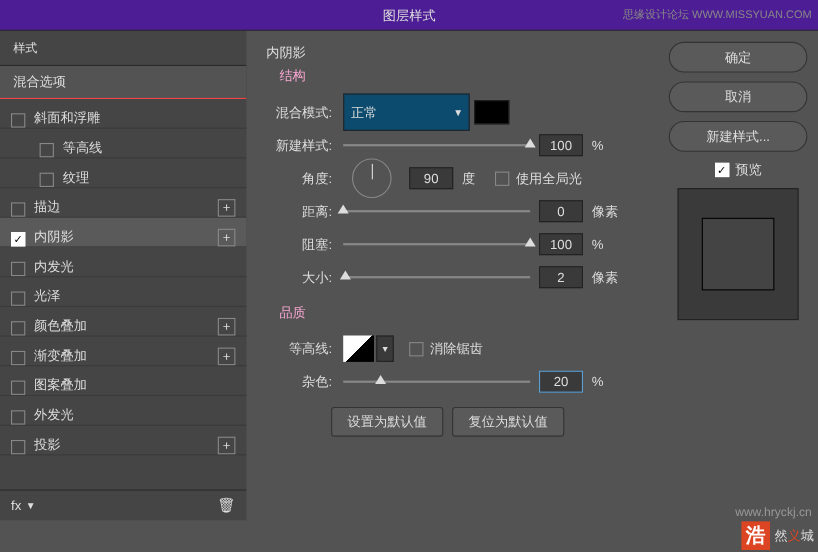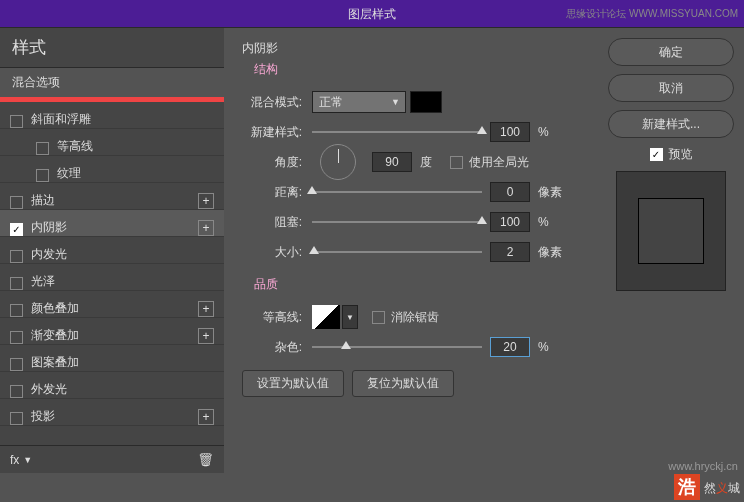--- a/index.html
+++ b/index.html
@@ -1,41 +1,41 @@
 <!DOCTYPE html>
 <html><head>
 <meta charset="utf-8">
 <style>
 *{box-sizing:border-box;margin:0;padding:0;font-family:"Microsoft YaHei",sans-serif;font-size:12px;color:#ddd;-webkit-user-select:none}
 body{background:#535353;width:744px;height:502px;overflow:hidden;position:relative}
 .titlebar{height:28px;background:#4c1d95;text-align:center;line-height:28px;font-size:13px;position:relative;border-bottom:1px solid #2a2a2a}
 .wm-top{position:absolute;right:6px;top:0;font-size:10px;color:#888}
 .main{display:flex;height:445px}
 .left{width:224px;background:#454545;display:flex;flex-direction:column}
-.left-head{padding:8px 12px;font-size:17px}
-.left-sub{padding:6px 12px;background:#535353;border-top:1px solid #2a2a2a;border-bottom:5px solid #ef4444}
+.left-head{padding:8px 12px;font-size:11px}
+.left-sub{padding:6px 12px;background:#535353;border-top:1px solid #2a2a2a;border-bottom:1px solid #ef4444}
 .row{display:flex;align-items:flex-end;height:27px;padding:0 10px;border-bottom:1px solid #3a3a3a;position:relative}
 .row.sel{background:#5a5a5a}
 .row .cb{width:13px;height:13px;border:1px solid #888;margin-right:8px;display:flex;align-items:center;justify-content:center;font-size:10px}
 .row .cb.on{background:#fff;color:#000;border-color:#fff}
 .row .lbl{flex:1}
 .row .add{width:16px;height:16px;border:1px solid #888;display:flex;align-items:center;justify-content:center;font-size:12px;line-height:1}
 .row.indent{padding-left:36px}
 .spacer{flex:1}
 .left-foot{height:28px;display:flex;align-items:center;padding:0 10px;border-top:1px solid #2a2a2a}
 .left-foot .fx{margin-right:4px}
 .left-foot .tri{font-size:9px}
 .left-foot .sp{flex:1}
 .left-foot .trash{font-size:13px}
 .mid{flex:1;padding:12px 18px}
 .sect-title{margin-bottom:4px;font-size:12px}
 .sect-sub{margin-left:12px;margin-bottom:10px;color:#f9a8d4}
 .frow{display:flex;align-items:center;height:28px;margin-bottom:2px}
 .flabel{width:60px;text-align:right;margin-right:10px}
-.select{width:94px;height:22px;background:#737373;border:1px solid #222;display:flex;align-items:center;padding:4px 6px;position:relative}
+.select{width:115px;height:22px;background:#0c4a6e;border:1px solid #222;display:flex;align-items:center;padding:16px 6px;position:relative}
 .select .chev{position:absolute;right:5px;font-size:9px}
 .swatch{width:32px;height:22px;background:#000;border:1px solid #222;margin-left:4px}
 .track{width:170px;height:14px;position:relative;display:flex;align-items:center}
 .track .line{height:2px;background:#888;width:100%}
 .track .thumb{position:absolute;width:0;height:0;border-left:5px solid transparent;border-right:5px solid transparent;border-bottom:8px solid #ddd;top:1px}
 .num{width:40px;height:20px;background:#3a3a3a;border:1px solid #222;text-align:center;line-height:18px;margin-left:8px}
 .num.sel{border:1px solid #5a9fd4}
 .unit{margin-left:8px;width:30px}
 .dial{width:36px;height:36px;border:1px solid #888;border-radius:50%;margin:0 8px;position:relative}
 .dial .hand{position:absolute;width:1px;height:14px;background:#ddd;left:50%;top:4px;transform-origin:bottom}
@@ -208,21 +208,21 @@
     <div class="frow">
       <div class="flabel">杂色:</div>
       <div class="track">
           <div class="line"></div>
           <div class="thumb" style="left:calc(20% - 5px)"></div>
         </div>
       <div class="num sel">20</div>
       <div class="unit">%</div>
     </div>
 
-    <div class="frow" style="margin-top:8px">
+    <div class="frow" style="justify-content:center;margin-top:8px">
       <div class="btn-sm">设置为默认值</div>
       <div class="btn-sm">复位为默认值</div>
     </div>
   </div>
 
   <div class="right">
     <div class="rbtn">确定</div>
     <div class="rbtn">取消</div>
     <div class="rbtn">新建样式...</div>
     <div class="preview-row">

